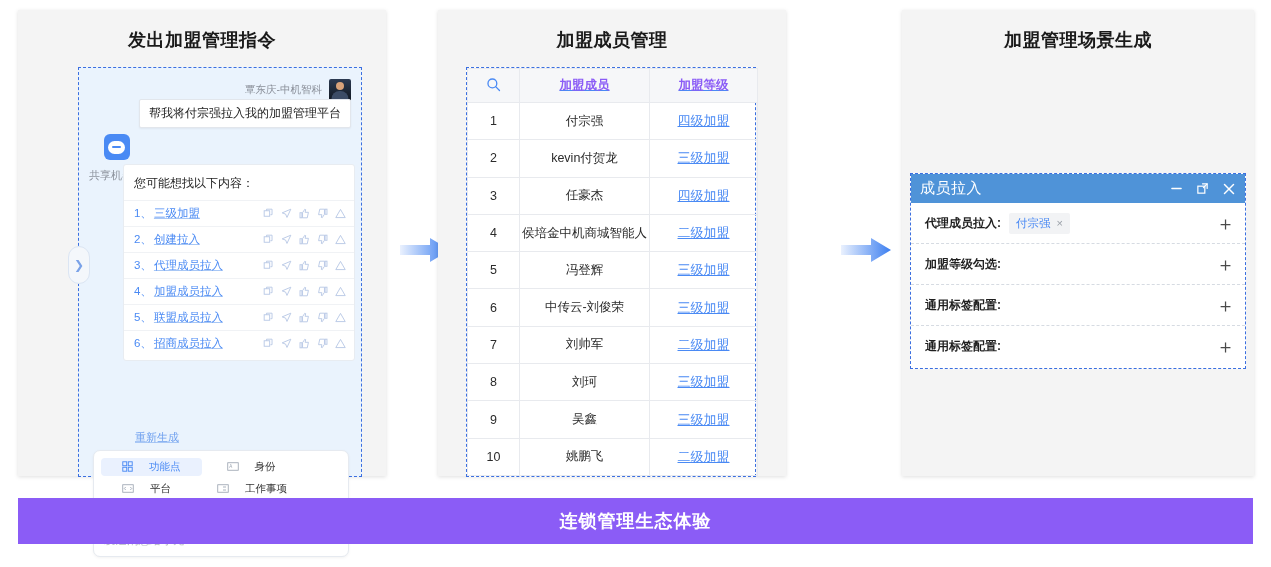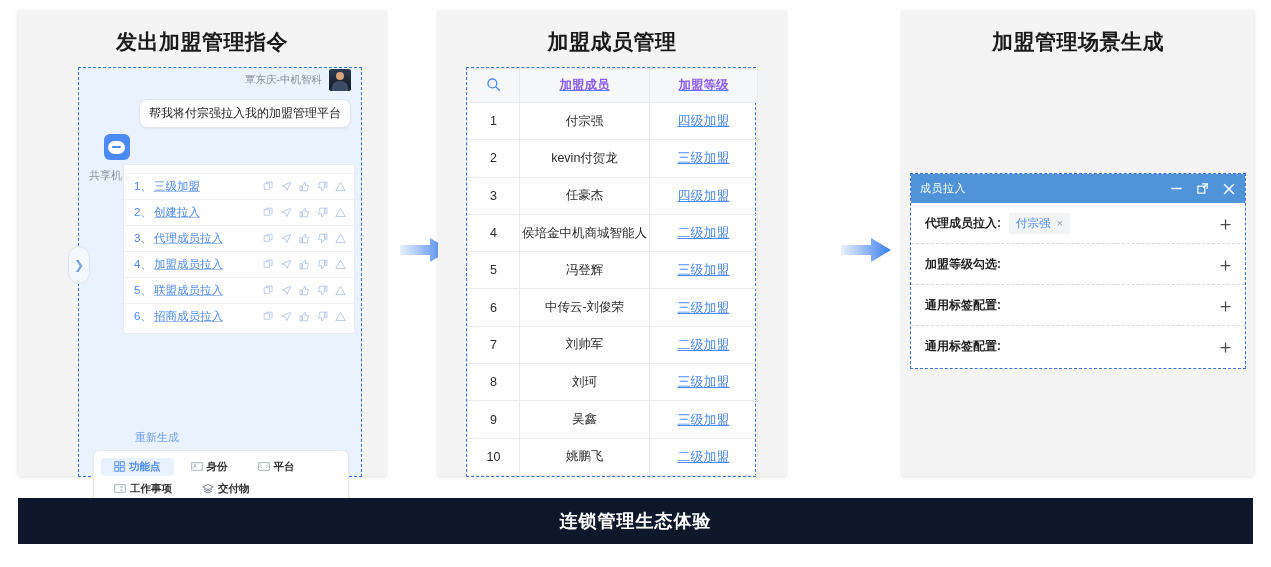--- a/index.html
+++ b/index.html
@@ -16,21 +16,21 @@
     position:absolute;
     background:#f4f4f4;
     box-shadow:0 1px 4px rgba(0,0,0,.13);
   }
   #panel1{left:18px;  top:10px; width:368px; height:466px;}
   #panel2{left:438px; top:10px; width:348px; height:466px;}
   #panel3{left:902px; top:10px; width:352px; height:466px;}
 
   .panel-title{
     text-align:center;
-    font-size:21px;
+    font-size:18px;
     font-weight:bold;
     color:#1a1a1a;
     letter-spacing:.5px;
     margin-top:18px;
   }
 
   
   .dashed{
     position:absolute;
     border:1.5px dashed #3b6fe0;
@@ -41,39 +41,39 @@
     left:60px; top:57px; width:284px; height:410px;
     background:#eaf3fd;
   }
   .side-tab{
     position:absolute;left:-11px;top:178px;width:22px;height:38px;
     background:#f4f7fb;border:1px solid #dbe5f3;border-radius:11px;
     display:flex;align-items:center;justify-content:center;
     color:#7aa2e8;font-size:12px;
   }
   .user-row{
-    position:absolute;right:10px;top:1px;display:flex;align-items:center;gap:7px;
+    position:absolute;right:10px;top:11px;display:flex;align-items:center;gap:7px;
   }
   .user-name{font-size:10.5px;color:#8a8f99;white-space:nowrap;}
   .avatar{
     width:22px;height:22px;border-radius:2px;
     background:linear-gradient(#2c3a52 0%,#1d2736 55%,#101722 100%);
     position:relative;overflow:hidden;
   }
   .avatar:after{
     content:"";position:absolute;left:50%;top:3px;width:8px;height:8px;
     border-radius:50%;background:#d8a27a;transform:translateX(-50%);
   }
   .avatar:before{
     content:"";position:absolute;left:50%;bottom:0;width:17px;height:10px;
     border-radius:8px 8px 0 0;background:#3c4c66;transform:translateX(-50%);
   }
   .user-bubble{
     position:absolute;right:10px;top:31px;
-    background:#fff;border:1px solid #e2e6ec;border-radius:8px;
+    background:#fff;border:1px solid #e2e6ec;border-radius:2px;
     padding:5px 9px;font-size:12px;color:#222;white-space:nowrap;
     box-shadow:0 1px 2px rgba(0,0,0,.05);
   }
   .bot-row{position:absolute;left:10px;top:66px;display:flex;align-items:center;gap:8px;flex-direction:column;}
   .bot-ico{
     width:26px;height:26px;border-radius:6px;background:#4a8af4;
     display:flex;align-items:center;justify-content:center;
   }
   .bot-ico .face{
     width:17px;height:13px;border-radius:7px;background:#fff;position:relative;
@@ -96,31 +96,31 @@
     padding:5px 8px 5px 10px;gap:2px;
   }
   .sug .txt{
     font-size:11.5px;color:#4a8af4;white-space:nowrap;
     text-decoration:underline;text-decoration-color:#a8c7f5;margin-right:auto;
   }
   .sug .num{font-size:11.5px;color:#4a8af4;}
   .sug svg{flex:none;margin-left:5px;}
   .regen{
     position:absolute;left:56px;top:362px;font-size:11px;color:#6fa0ef;
-    text-decoration-color:#a8c7f5;
+    text-decoration:underline;text-decoration-color:#a8c7f5;
   }
   .composer{
     position:absolute;left:14px;top:382px;width:256px;
     background:#fff;border:1px solid #e6eaf0;border-radius:7px;
     box-shadow:0 1px 3px rgba(0,0,0,.05);
   }
   .chips{display:flex;flex-wrap:wrap;gap:4px;padding:7px 7px 4px 7px;}
   .chip{
-    display:flex;align-items:center;gap:4px;
-    font-size:10.5px;color:#333;padding:2px 13px;border-radius:4px;font-weight:bold;
+    display:flex;align-items:center;gap:16px;
+    font-size:10.5px;color:#333;padding:2px 21px;border-radius:4px;
   }
   .chip.active{background:#eaf1fe;color:#4a8af4;}
   .chip svg{flex:none;}
   .composer-input{
     border-top:1px solid #eef1f5;padding:8px 10px;font-size:11.5px;color:#b4b9c1;
   }
 
   
   #tblFrame{left:28px; top:57px; width:290px; height:410px; background:#fff;}
   table.mtbl{width:100%;height:100%;border-collapse:collapse;table-layout:fixed;}
@@ -141,21 +141,21 @@
     text-decoration-color:#4a8af4;
   }
   td.nm{line-height:1.35;}
 
   
   #dlgFrame{left:8px; top:163px; width:336px; height:196px; background:#fff;}
   .dlg-bar{
     height:29px;background:#4f93d8;display:flex;align-items:center;
     padding:0 9px;color:#fff;
   }
-  .dlg-bar .t{font-size:11px;margin-right:auto;letter-spacing:.5px;}
+  .dlg-bar .t{font-size:15px;margin-right:auto;letter-spacing:.5px;}
   .dlg-bar .ico{margin-left:13px;display:flex;align-items:center;cursor:pointer;}
   .dlg-body{padding:0;}
   .dlg-row{
     height:41px;display:flex;align-items:center;padding:0 10px 0 14px;
     border-bottom:1px dashed #d6dbe2;
   }
   .dlg-row:last-child{border-bottom:none;}
   .dlg-row .lab{font-size:12px;font-weight:bold;color:#1f1f1f;white-space:nowrap;}
   .tag{
     margin-left:8px;background:#f2f3f5;border-radius:2px;
@@ -164,21 +164,21 @@
   .tag .tv{font-size:11.5px;color:#4a8af4;}
   .tag .tx{font-size:11px;color:#9aa0a8;cursor:pointer;}
   .plus{margin-left:auto;font-size:19px;color:#4a4a4a;line-height:1;cursor:pointer;}
 
   
   .arrow{position:absolute;width:50px;height:24px;}
 
   
   .footer{
     position:absolute;left:18px;top:498px;width:1235px;height:46px;
-    background:#0f172a;display:flex;align-items:center;justify-content:center;
+    background:#8b5cf6;display:flex;align-items:center;justify-content:center;
   }
   .footer span{color:#fff;font-size:18px;font-weight:bold;letter-spacing:1px;}
 </style>
 </head>
 <body>
 
 <div class="stage">
 
   <div class="panel" id="panel1">
     <div class="panel-title">发出加盟管理指令</div>
@@ -195,20 +195,21 @@
       <div class="user-bubble">帮我将付宗强拉入我的加盟管理平台</div>
 
       <div class="bot-row">
         <div class="bot-ico">
             <div class="face"></div>
           </div>
         <div class="bot-name">共享机器人</div>
       </div>
 
       <div class="bot-card">
+        <div class="lead">您可能想找以下内容：</div>
         <div id="sugList">
             <div class="sug">
               <span class="num">1、</span>
               <span class="txt">三级加盟</span>
   <svg width="11" height="11" viewBox="0 0 14 14" fill="none" stroke="#b9c9e6" stroke-width="1.2">
                 <rect x="1.5" y="3.5" width="7" height="7"></rect>
                 <path d="M4.5 3.5V1.5h7v7h-2"></path>
               </svg>
   <svg width="11" height="11" viewBox="0 0 14 14" fill="none" stroke="#b9c9e6" stroke-width="1.2">
                 <path d="M12.5 1.5L1.5 6.2l4.4 1.6L7.6 12z"></path>

